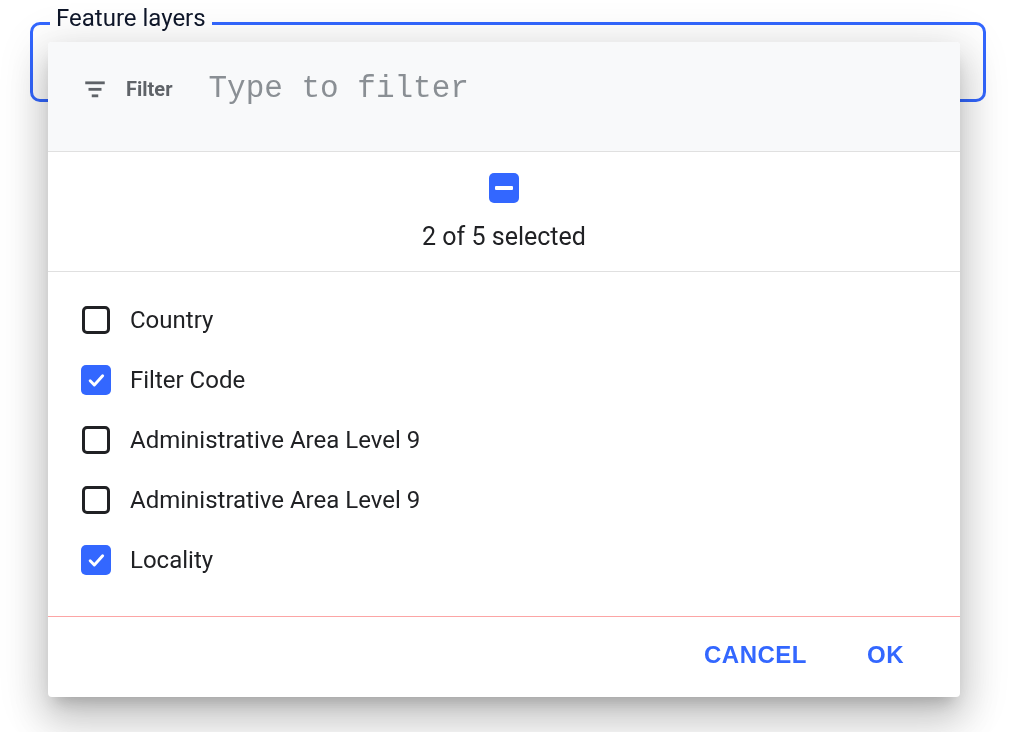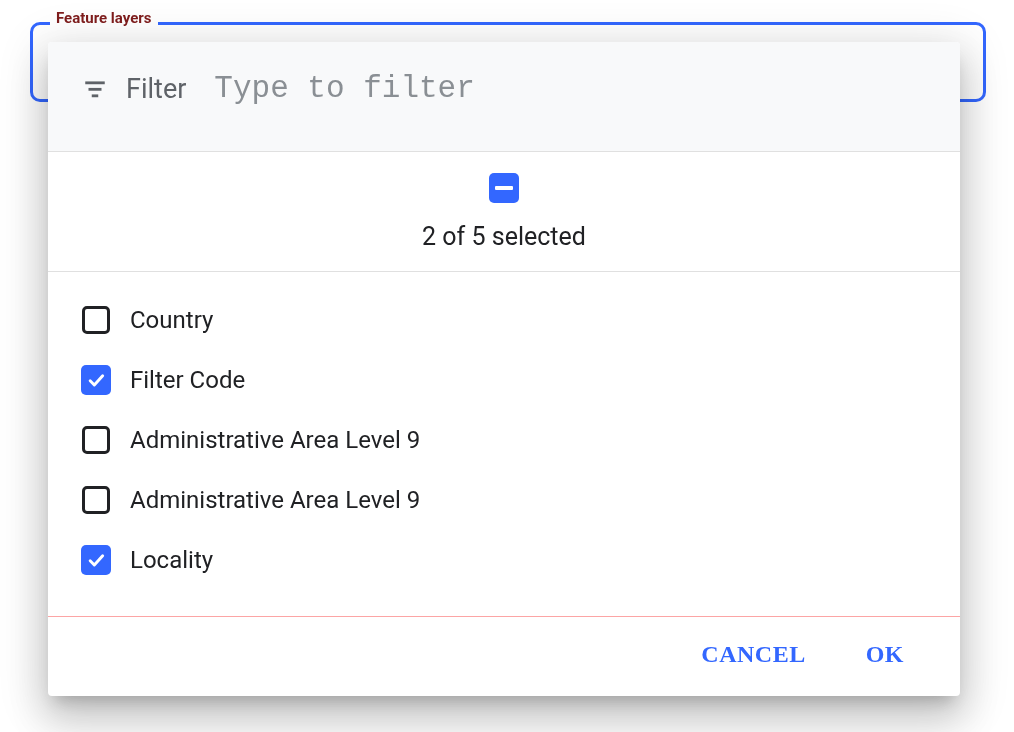--- a/index.html
+++ b/index.html
@@ -26,23 +26,23 @@
     border: 3px solid #3367ff;
     border-radius: 10px;
     background: #ffffff;
   }
   .fieldset-legend {
     position: absolute;
     left: 50px;
     top: 7px;
     background: #ffffff;
     padding: 0 6px;
-    font-size: 15px;
-    font-weight: 700;
-    color: #7f1d1d;
+    font-size: 24px;
+    font-weight: 400;
+    color: #0f172a;
     line-height: 22px;
   }
   .menu {
     position: absolute;
     left: 48px;
     top: 42px;
     width: 912px;
     background: #ffffff;
     border-radius: 4px;
     box-shadow:
@@ -59,24 +59,24 @@
     align-items: center;
     gap: 18px;
   }
   .filter-icon {
     width: 26px;
     height: 26px;
     color: #5f6368;
     flex-shrink: 0;
   }
   .filter-label {
-    font-size: 27px;
-    font-weight: 400;
+    font-size: 20px;
+    font-weight: 700;
     color: #5f6368;
-    margin-right: 8px;
+    margin-right: 16px;
   }
   .filter-input {
     font-size: 31px;
     font-family: Liberation Mono, monospace;
     border: none;
     outline: none;
     background: transparent;
     color: #202124;
     flex: 1;
   }
@@ -156,21 +156,21 @@
   }
   .actions {
     display: flex;
     justify-content: flex-end;
     gap: 48px;
     padding: 20px 50px 24px 34px;
   }
   .text-btn {
     background: none;
     border: none;
-    font-family: Liberation Serif, serif;
+    font-family: Liberation Sans, sans-serif;
     font-size: 24px;
     font-weight: 600;
     letter-spacing: 0.5px;
     color: #3367ff;
     cursor: pointer;
     padding: 4px 6px;
   }
 </style>
 </head>
 <body>

